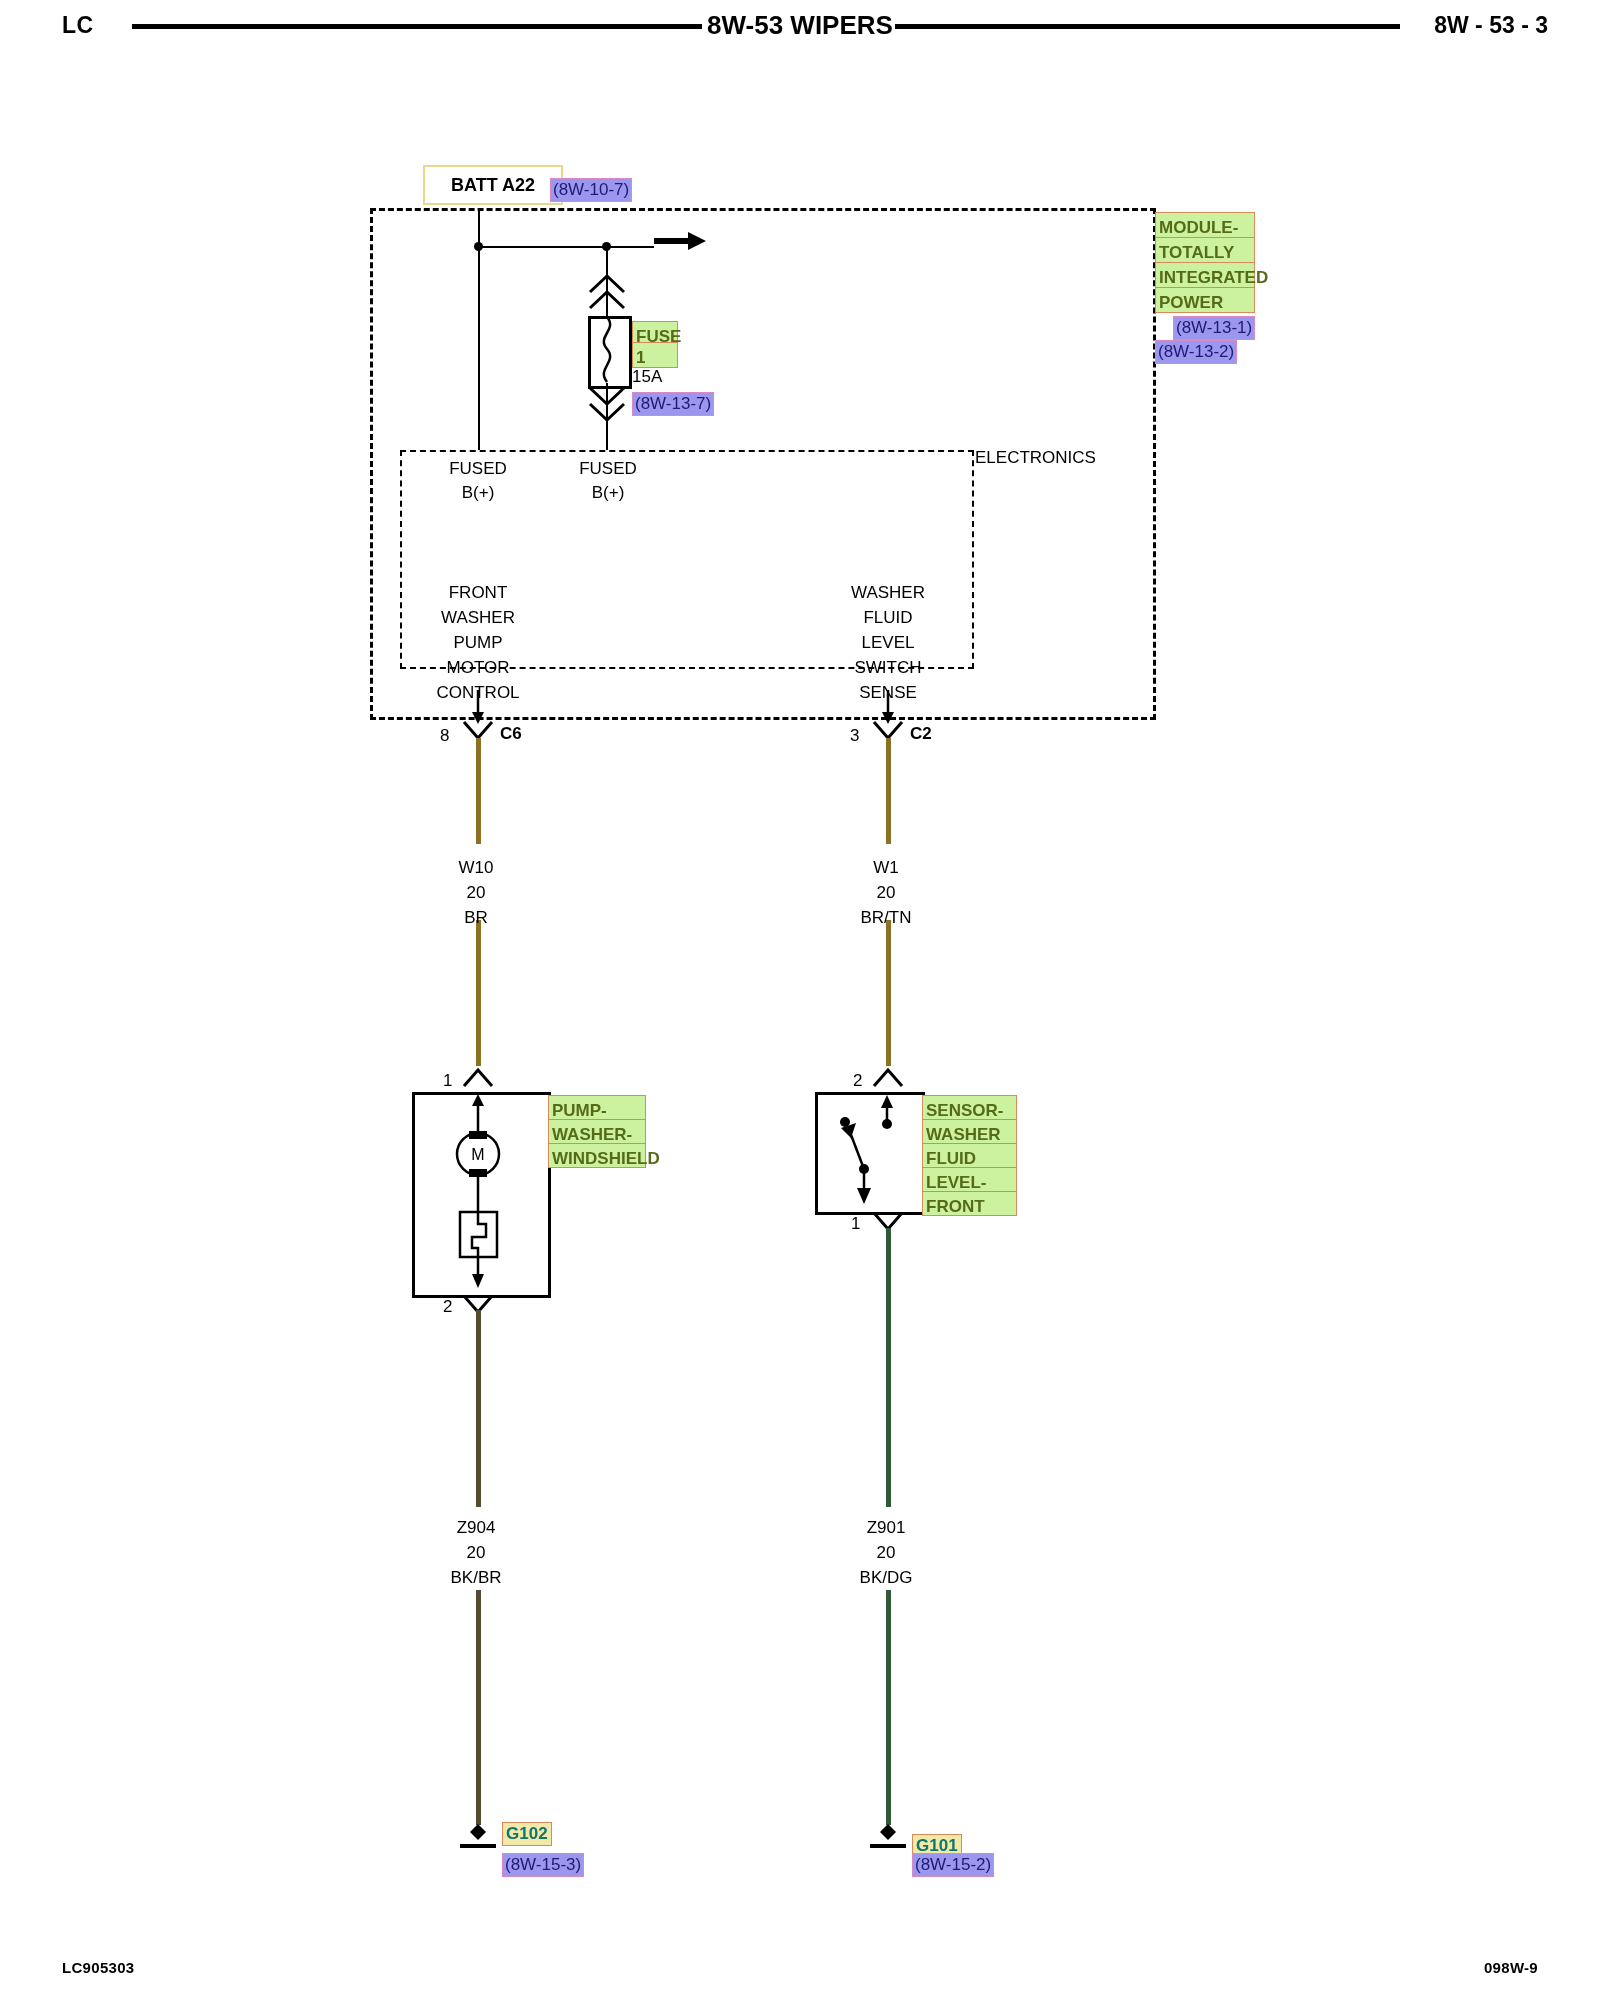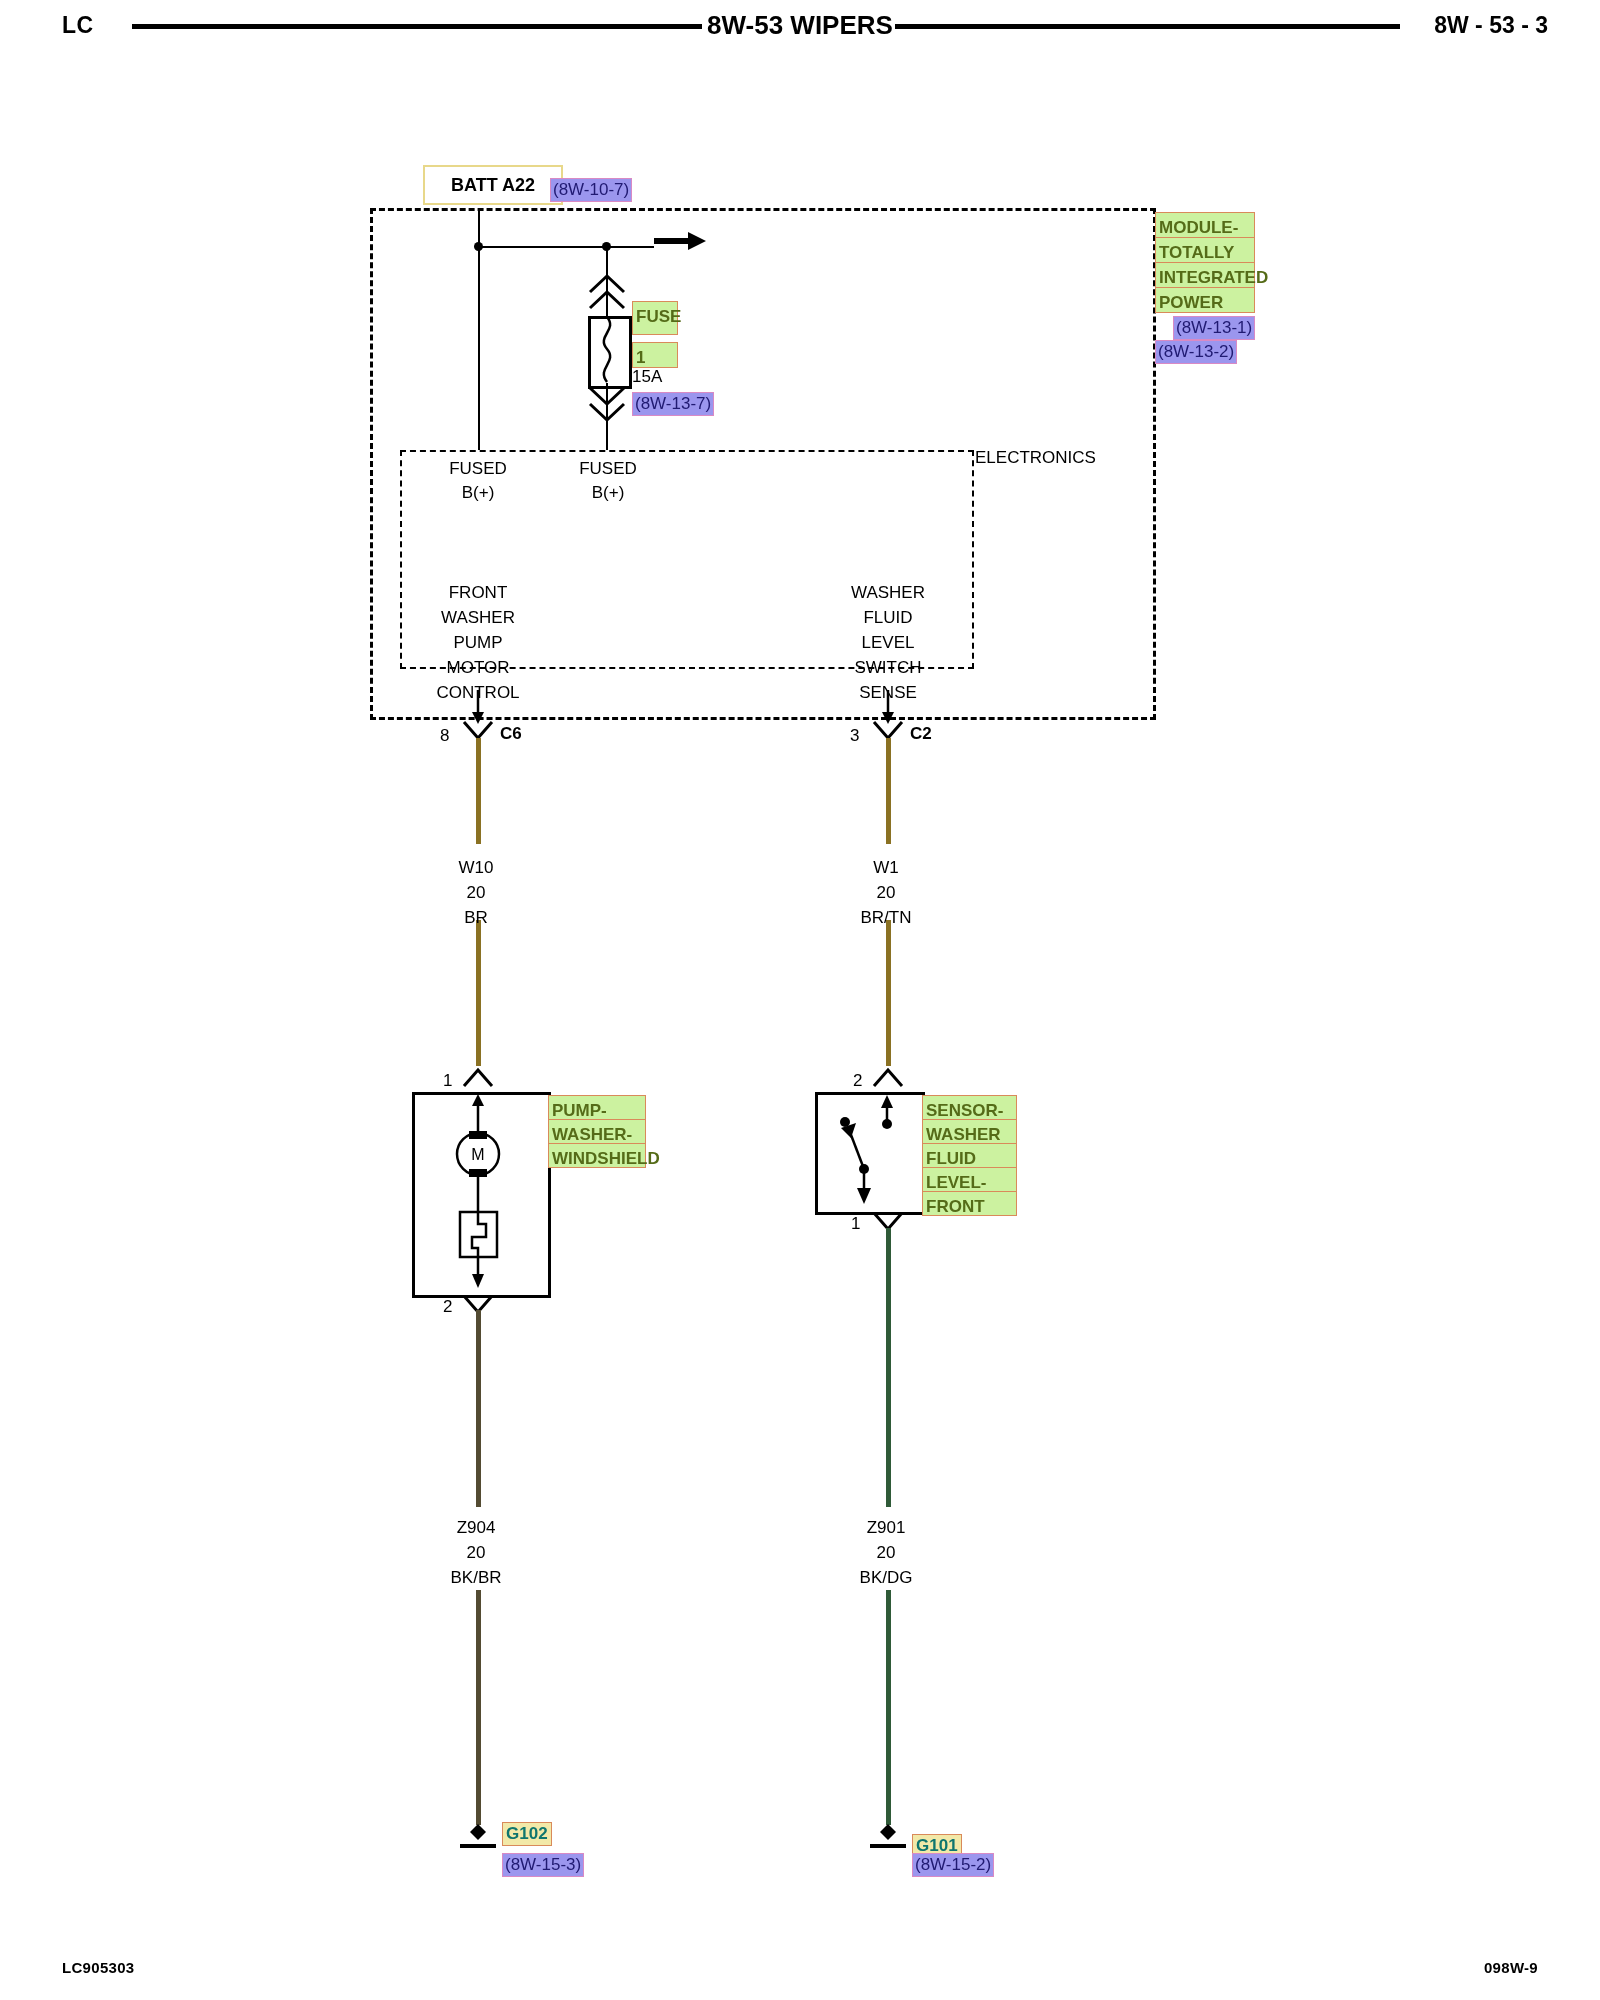--- a/index.html
+++ b/index.html
@@ -200,21 +200,21 @@
   <svg class="ov" style="left:588px; top:316px;" width="38" height="67">
     <path d="M19 1 C 30 14, 8 20, 19 33 C 30 46, 8 52, 19 66" fill="none" stroke="#000" stroke-width="2.5"></path>
   </svg>
 
   <div class="wire wv" style="left:606px; top:383px; height:67px;"></div>
   <svg class="ov" style="left:586px; top:386px;" width="42" height="46">
     <polyline points="4,2 21,18 38,2" fill="none" stroke="#000" stroke-width="3"></polyline>
     <polyline points="4,18 21,34 38,18" fill="none" stroke="#000" stroke-width="3"></polyline>
   </svg>
 
-  <div class="chip-green" style="left:632px; top:301px; width:46px; height:34px;">FUSE</div>
+  <div class="chip-green" style="left:632px; top:321px; width:46px; height:34px;">FUSE</div>
   <div class="chip-green" style="left:632px; top:342px; width:46px; height:26px;">1</div>
   <div class="lbl" style="left:632px; top:364px;">15A</div>
   <div class="chip-purple" style="left:632px; top:392px;">(8W-13-7)</div>
 
   <div class="dashbox thin" style="left:400px; top:450px; width:570px; height:215px;"></div>
   <div class="lbl" style="left:975px; top:445px;">ELECTRONICS</div>
 
   <div class="lbl c" style="left:418px; top:456px; width:120px;">FUSED</div>
   <div class="lbl c" style="left:418px; top:480px; width:120px;">B(+)</div>
   <div class="lbl c" style="left:418px; top:580px; width:120px;">FRONT</div>

